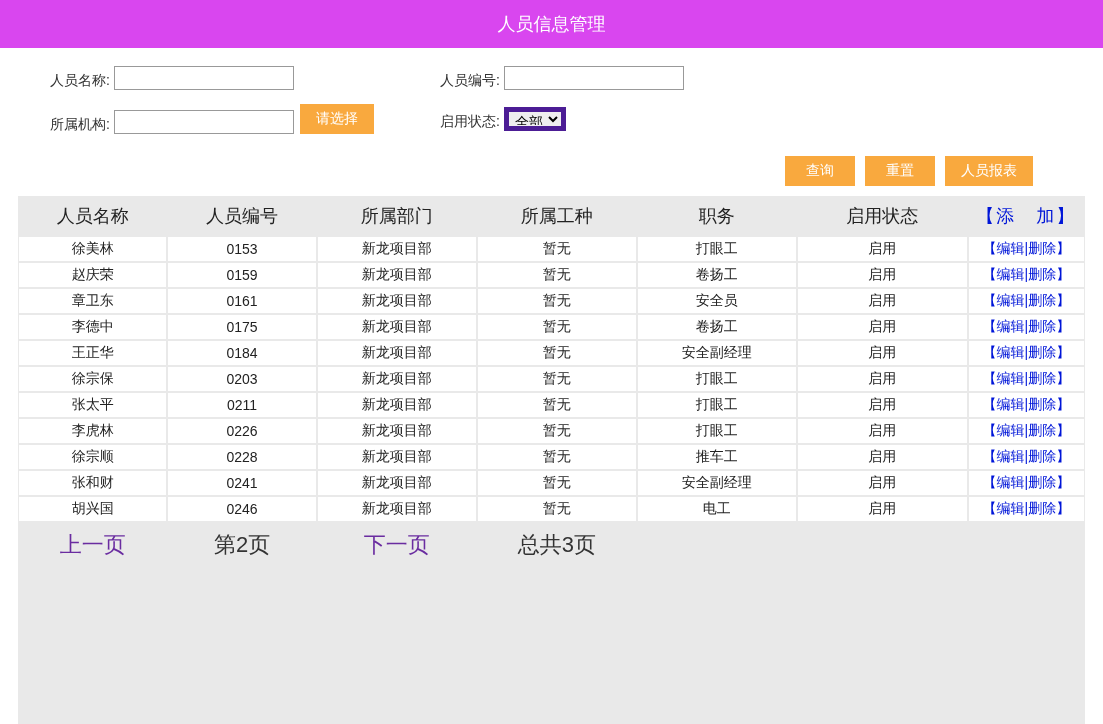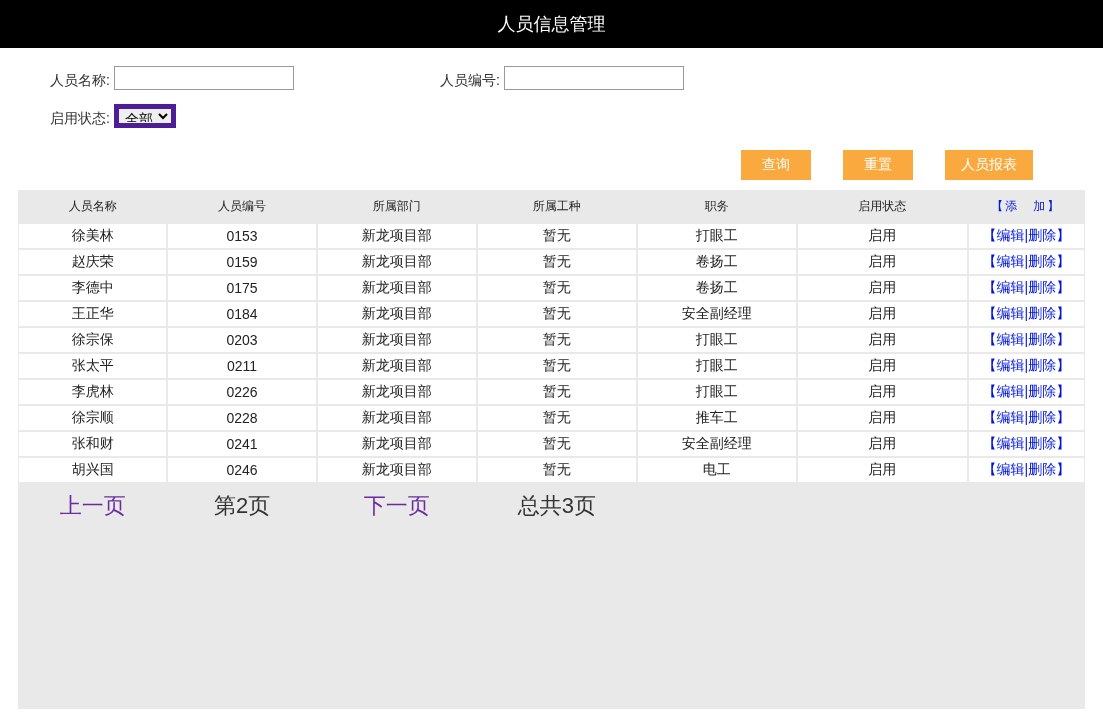--- a/index.html
+++ b/index.html
@@ -7,21 +7,21 @@
       margin: 0;
       padding: 0;
     }
     body {
       font-family: "Microsoft YaHei", Arial, sans-serif;
       font-size: 14px;
       background: #fff;
       width: 1103px;
     }
     .header {
-      background: #000000;
+      background: #d946ef;
       color: #fff;
       text-align: center;
       padding: 12px 0;
       font-size: 18px;
       font-weight: normal;
     }
     .search-area {
       padding: 18px 50px 8px 50px;
     }
     .search-row {
@@ -59,21 +59,21 @@
     }
     .select-input {
       border: 5px solid #4c1d95;
       height: 24px;
       font-size: 14px;
       padding: 1px 2px;
     }
     .action-buttons {
       display: flex;
       justify-content: flex-end;
-      gap: 32px;
+      gap: 10px;
       padding-right: 70px;
       margin-bottom: 10px;
     }
     .action-buttons .btn-orange {
       min-width: 70px;
       margin-left: 0;
     }
     .table-container {
       padding: 0 18px;
     }
@@ -81,21 +81,21 @@
       width: 100%;
       border-collapse: separate;
       border-spacing: 0;
       table-layout: fixed;
     }
     thead tr {
       background: #e9e9e9;
     }
     thead th {
       font-weight: normal;
-      font-size: 12px;
+      font-size: 18px;
       padding: 8px 4px;
       text-align: center;
       color: #222;
     }
     thead th.add-header {
       color: #0016d8;
       letter-spacing: 2px;
     }
     tbody td {
       text-align: center;
@@ -149,20 +149,25 @@
     <div class="search-group">
       <span class="search-label">人员名称:</span>
       <input type="text" class="text-input" value="" style="">
     </div>
     <div class="search-group">
       <span class="search-label">人员编号:</span>
       <input type="text" class="text-input" value="" style="">
     </div>
   </div>
   <div class="search-row">
+    <div class="search-group">
+      <span class="search-label">所属机构:</span>
+      <input type="text" class="text-input" value="" style="">
+      <button class="btn-orange">请选择</button>
+    </div>
     <div class="search-group">
       <span class="search-label">启用状态:</span>
       <select class="select-input">
         <option>全部</option>
       </select>
     </div>
   </div>
 </div>
 
 <div class="action-buttons">
@@ -206,20 +211,29 @@
         <tr>
           <td>赵庆荣</td>
           <td>0159</td>
           <td>新龙项目部</td>
           <td>暂无</td>
           <td>卷扬工</td>
           <td>启用</td>
           <td class="action-cell">【<a>编辑</a>|<a>删除</a>】</td>
         </tr>
         <tr>
+          <td>章卫东</td>
+          <td>0161</td>
+          <td>新龙项目部</td>
+          <td>暂无</td>
+          <td>安全员</td>
+          <td>启用</td>
+          <td class="action-cell">【<a>编辑</a>|<a>删除</a>】</td>
+        </tr>
+        <tr>
           <td>李德中</td>
           <td>0175</td>
           <td>新龙项目部</td>
           <td>暂无</td>
           <td>卷扬工</td>
           <td>启用</td>
           <td class="action-cell">【<a>编辑</a>|<a>删除</a>】</td>
         </tr>
         <tr>
           <td>王正华</td>

